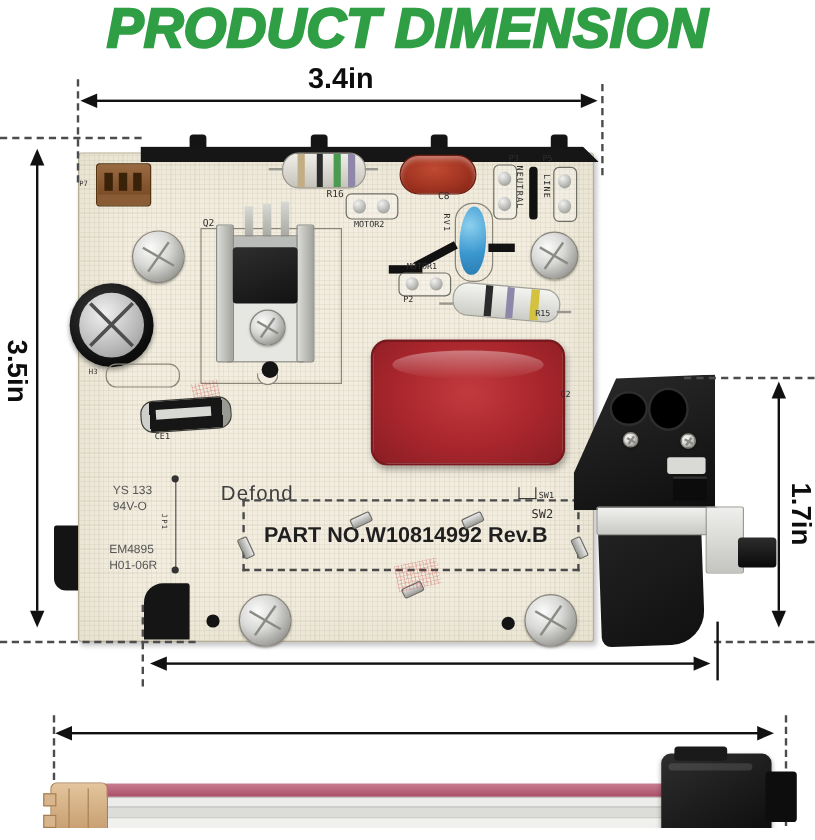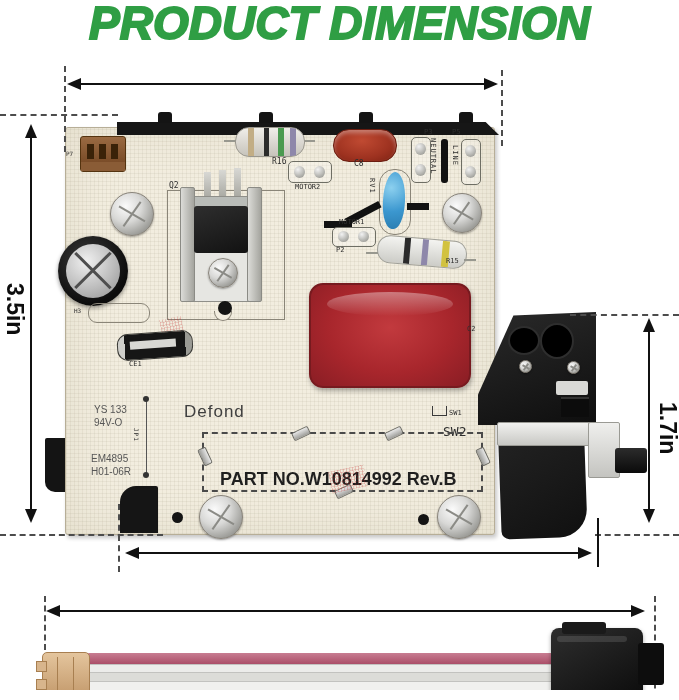--- a/index.html
+++ b/index.html
@@ -75,21 +75,21 @@
   <div class="lead" style="left:301px;top:140px;width:14px"></div>
   <div class="abs" style="left:235px;top:127px;width:68px;height:28px;background:linear-gradient(180deg,#f0eee9,#c6c3bb);border:1px solid #9a978e;border-radius:14px;overflow:hidden">
     <div class="abs" style="left:12px;top:0;width:6px;height:28px;background:#c2ad85"></div>
     <div class="abs" style="left:28px;top:0;width:5px;height:28px;background:#2b2b2b"></div>
     <div class="abs" style="left:42px;top:0;width:6px;height:28px;background:#4a9a50"></div>
     <div class="abs" style="left:54px;top:0;width:6px;height:28px;background:#8e87aa"></div>
   </div>
   <div class="silk" style="left:272px;top:157px">R16</div>
 
   <div class="abs" style="left:333px;top:129px;width:62px;height:31px;background:radial-gradient(ellipse at 45% 35%,#c04a32,#9e3220 60%,#7c2112);border:1px solid #6b1d10;border-radius:16px;box-shadow:inset 0 3px 4px rgba(255,255,255,.35)"></div>
-  <div class="silk" style="left:354px;top:159px">C8</div>
+  <div class="silk" style="left:365px;top:159px">C8</div>
 
   <div class="conn2" style="left:288px;top:161px;width:42px;height:20px">
     <div class="pin" style="left:5px;top:4px;width:11px;height:12px"></div>
     <div class="pin" style="left:25px;top:4px;width:11px;height:12px"></div>
   </div>
   <div class="silk" style="left:295px;top:183px;font-size:7px">MOTOR2</div>
 
   <div class="conn2" style="left:411px;top:137px;width:18px;height:44px">
     <div class="pin" style="left:3px;top:5px;width:11px;height:12px"></div>
     <div class="pin" style="left:3px;top:26px;width:11px;height:12px"></div>
@@ -159,34 +159,34 @@
   <div class="abs" style="left:463px;top:298px;width:8px;height:50px;background:#c9ba6a"></div>
   <div class="abs" style="left:309px;top:283px;width:158px;height:101px;border-radius:14px;border:2px solid #771a1f;
               background:radial-gradient(ellipse at 50% 42%,#c23a3e 0%,#a8262c 55%,#891d24 100%);
               box-shadow:1px 3px 5px rgba(0,0,0,.3)">
     <div class="abs" style="left:10%;top:7%;width:80%;height:24%;border-radius:50%;background:linear-gradient(rgba(255,255,255,.38),rgba(255,255,255,0))"></div>
   </div>
   <div class="silk" style="left:467px;top:325px;font-size:7px">C2</div>
 
   <div class="abs" style="left:432px;top:406px;width:13px;height:9px;border:1.5px solid #3a3a3a;border-top:none"></div>
   <div class="silk" style="left:449px;top:409px;font-size:7px">SW1</div>
-  <div class="silk" style="left:443px;top:424px;font-size:13px">SW2</div>
+  <div class="silk" style="left:443px;top:424px;font-size:10px">SW2</div>
 
   <div class="abs" style="left:94px;top:404px;font-size:10px;color:#565656">YS 133</div>
   <div class="abs" style="left:94px;top:417px;font-size:10px;color:#565656">94V-O</div>
   <div class="abs" style="left:91px;top:453px;font-size:10px;color:#565656">EM4895</div>
   <div class="abs" style="left:91px;top:466px;font-size:10px;color:#565656">H01-06R</div>
   <div class="abs" style="left:184px;top:402px;font-size:17px;letter-spacing:1px;color:#3f3f3f">Defond</div>
 
   <div class="abs" style="left:146px;top:400px;width:1px;height:74px;background:#555"></div>
   <div class="dot" style="left:143px;top:396px;width:6px;height:6px;background:#333"></div>
   <div class="dot" style="left:143px;top:472px;width:6px;height:6px;background:#333"></div>
   <div class="silk vsilk" style="left:133px;top:428px;font-size:6px">JP1</div>
 
-  <div class="abs" style="left:202px;top:432px;width:277px;height:56px;border:2px dashed #4a4a4a;display:flex;align-items:flex-end">
+  <div class="abs" style="left:202px;top:416px;width:277px;height:56px;border:2px dashed #4a4a4a;display:flex;align-items:center">
     <span style="font:bold 18px 'Liberation Sans',sans-serif;color:#1f1f1f;padding-left:16px;white-space:nowrap">PART NO.W10814992 Rev.B</span>
   </div>
   <div class="clip" style="left:292px;top:429px"></div>
   <div class="clip" style="left:385px;top:429px"></div>
   <div class="clip" style="left:196px;top:452px;transform:rotate(65deg)"></div>
   <div class="clip" style="left:474px;top:452px;transform:rotate(65deg)"></div>
   <div class="clip" style="left:335px;top:487px"></div>
   <div class="stamp" style="left:330px;top:468px;width:36px;height:22px"></div>
 
   <div class="screw" style="left:199px;top:495px;width:42px;height:42px"></div>
@@ -202,20 +202,21 @@
   <div class="abs" style="left:540px;top:323px;width:30px;height:32px;border-radius:50%;background:#000;border:2px solid #2e2e2e"></div>
   <div class="screw" style="left:519px;top:360px;width:11px;height:11px"></div>
   <div class="screw" style="left:567px;top:361px;width:11px;height:11px"></div>
   <div class="abs" style="left:556px;top:381px;width:32px;height:14px;background:#d9d9d6;border-radius:2px"></div>
   <div class="abs" style="left:561px;top:397px;width:28px;height:20px;background:#0c0c0c;box-shadow:inset 0 2px 0 #333"></div>
   <div class="abs" style="left:500px;top:439px;width:86px;height:99px;background:linear-gradient(150deg,#222,#101010);border-radius:6px 4px 28px 8px;transform:rotate(-2deg)"></div>
   <div class="abs" style="left:497px;top:422px;width:99px;height:22px;background:linear-gradient(#f1f1ef,#c8c8c4);border:1px solid #9a9a94;border-radius:2px"></div>
   <div class="abs" style="left:588px;top:422px;width:30px;height:54px;background:linear-gradient(#efefed,#c4c4c0);border:1px solid #9a9a94;border-radius:2px"></div>
   <div class="abs" style="left:615px;top:448px;width:32px;height:25px;background:linear-gradient(#2c2c2c,#0a0a0a);border-radius:3px"></div>
 
+  <div class="dimlab" style="left:234px;top:52px;width:100px">3.4in</div>
   <div class="dv" style="left:64px;top:66px;height:86px"></div>
   <div class="dv" style="left:501px;top:70px;height:76px"></div>
   <div class="tri l" style="left:67px;top:78px"></div>
   <div class="hl" style="left:80px;top:83px;width:404px"></div>
   <div class="tri r" style="left:484px;top:78px"></div>
 
   <div class="vdim" style="left:1px;top:283px">3.5in</div>
   <div class="dh" style="left:0;top:114px;width:118px"></div>
   <div class="dh" style="left:0;top:534px;width:163px"></div>
   <div class="tri u" style="left:25px;top:124px"></div>

